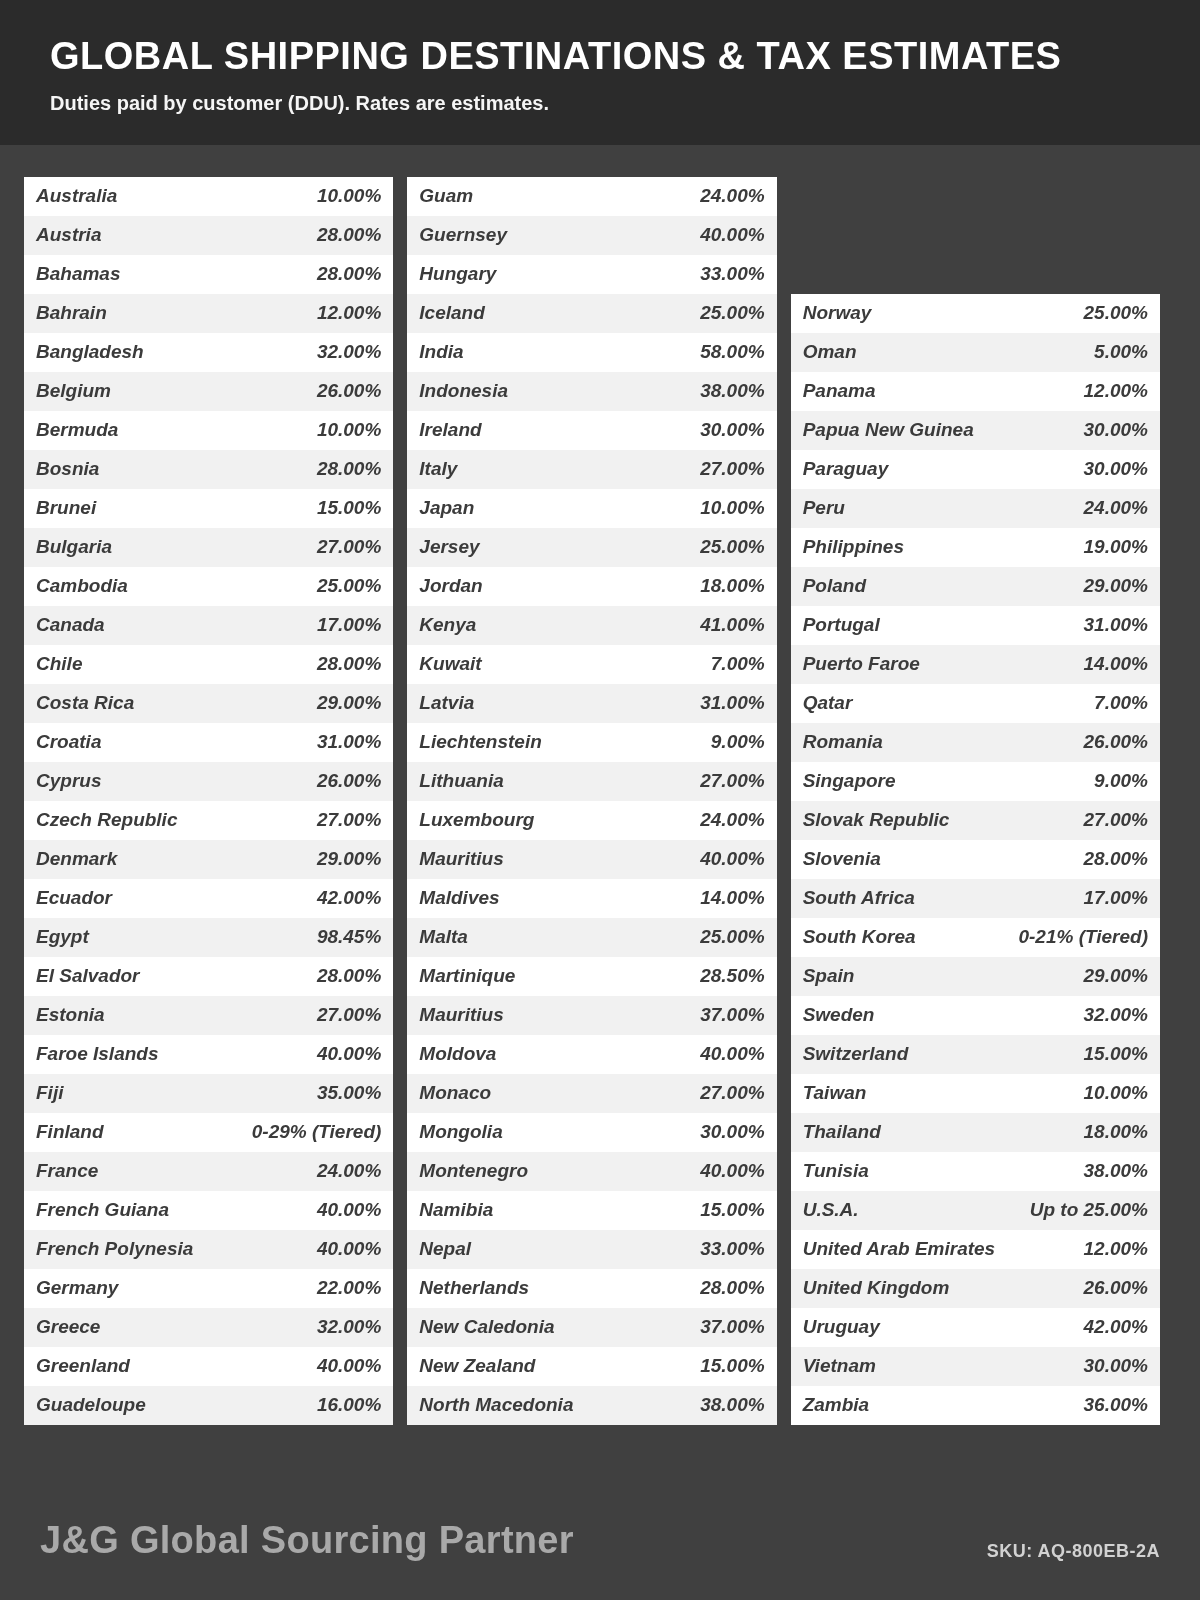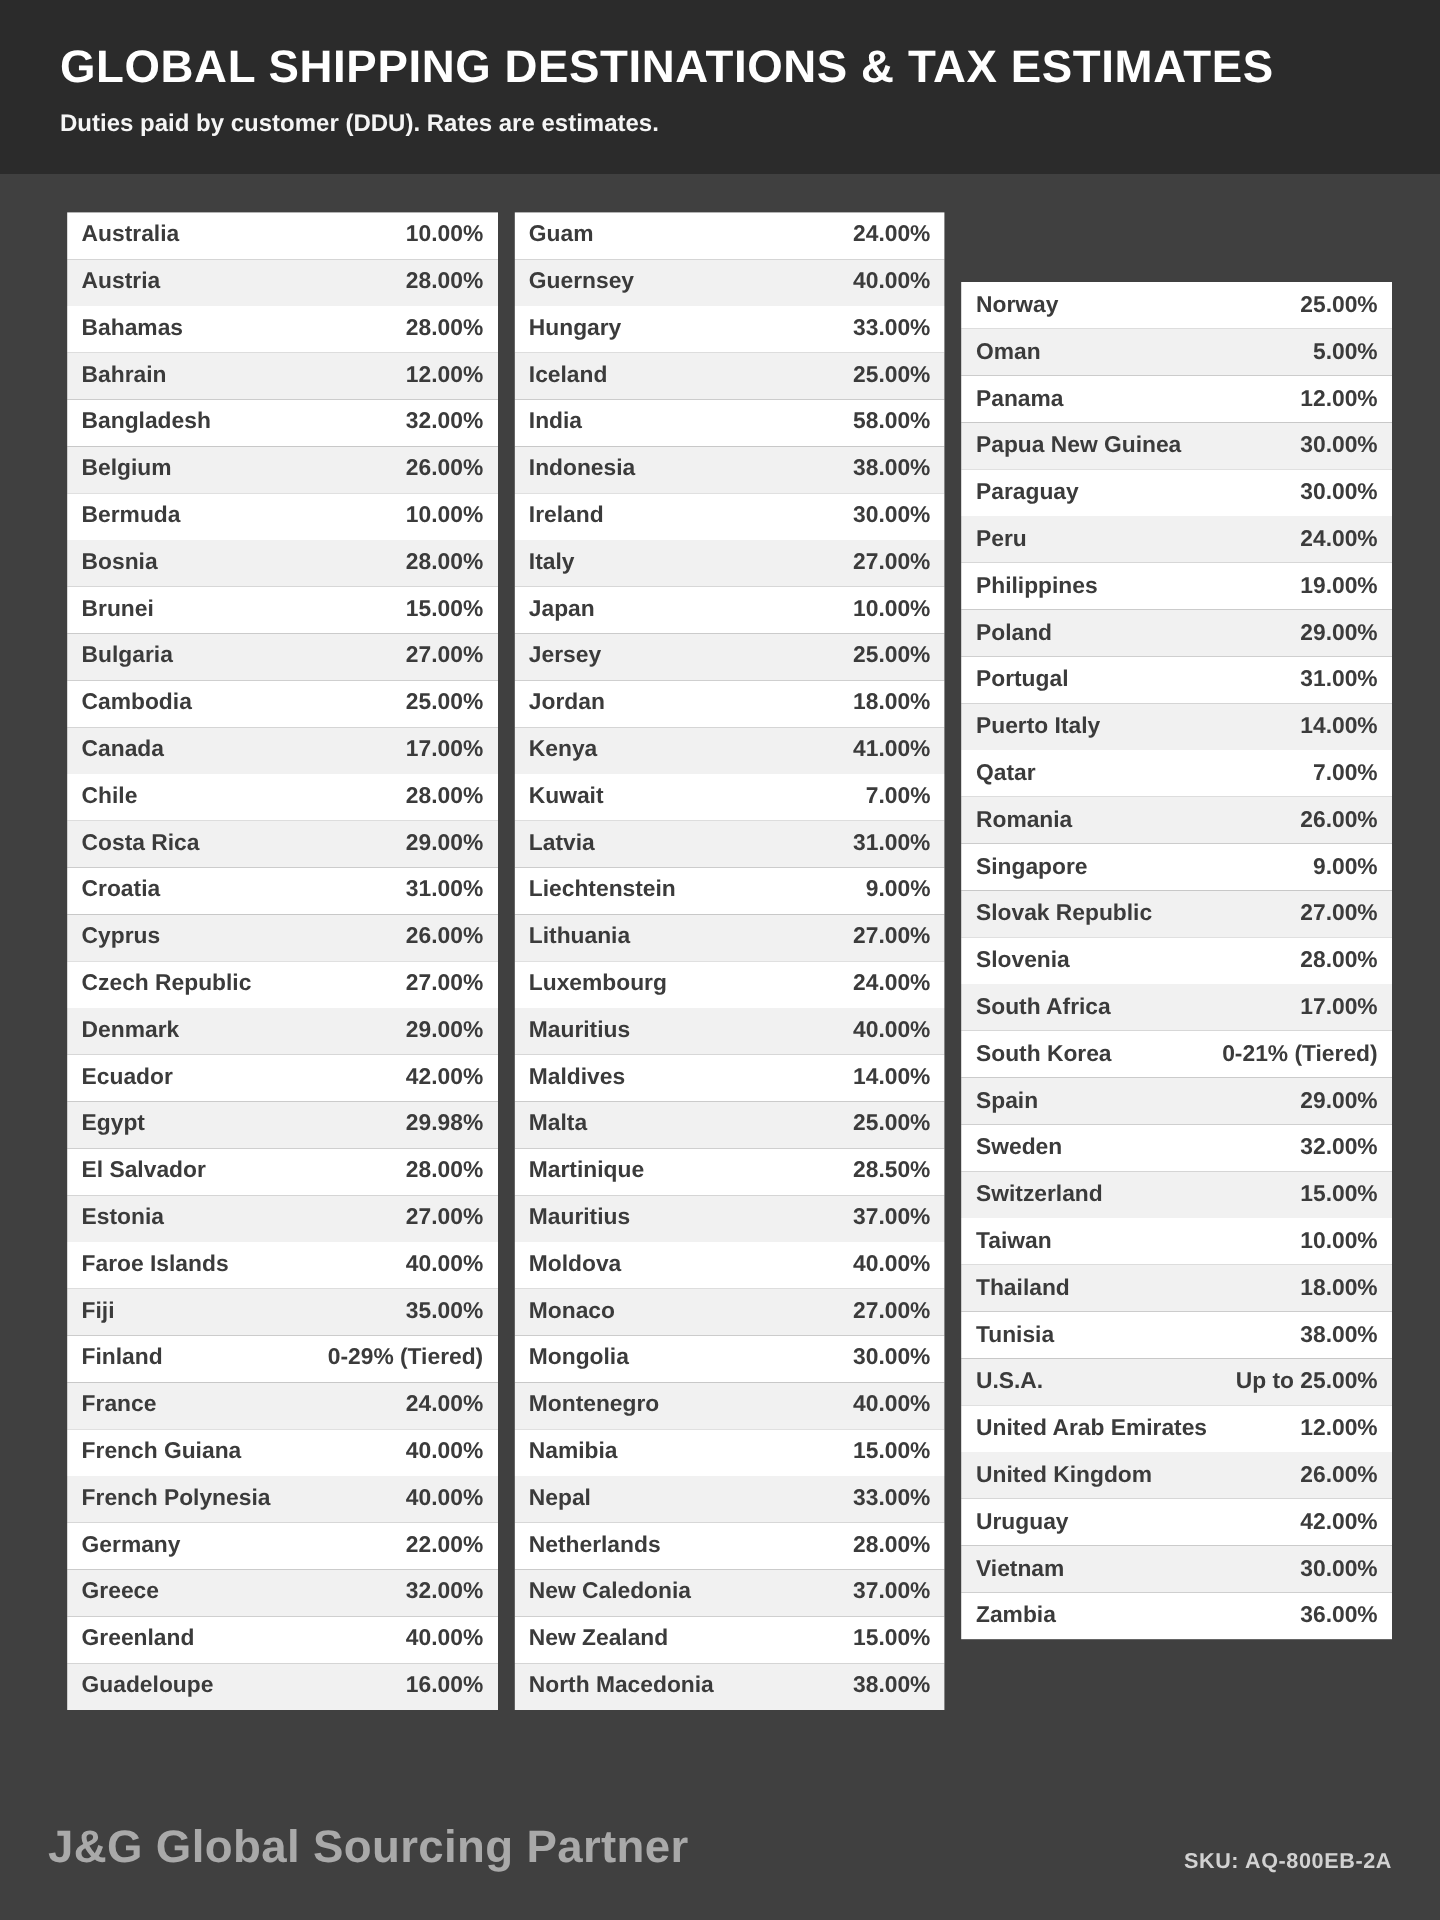--- a/index.html
+++ b/index.html
@@ -29,22 +29,23 @@
   }
   .header .subtitle {
     margin-top: 14px;
     font-size: 20px;
     font-weight: bold;
     color: #f5f5f5;
   }
   .table-area {
     display: flex;
     gap: 14px;
-    padding: 32px 40px 0 56px;
-    align-items: center;
+    padding: 32px 40px 0 24px;
+    align-items: flex-end;
+    font-style: italic;
   }
   .col {
     flex: 1;
   }
   .row {
     display: flex;
     justify-content: space-between;
     align-items: center;
     height: 39px;
     padding: 0 12px;
@@ -167,21 +168,21 @@
         <div class="row">
           <span class="country">Denmark</span>
           <span class="rate">29.00%</span>
         </div>
         <div class="row">
           <span class="country">Ecuador</span>
           <span class="rate">42.00%</span>
         </div>
         <div class="row">
           <span class="country">Egypt</span>
-          <span class="rate">29.98%</span>
+          <span class="rate">98.45%</span>
         </div>
         <div class="row">
           <span class="country">El Salvador</span>
           <span class="rate">28.00%</span>
         </div>
         <div class="row">
           <span class="country">Estonia</span>
           <span class="rate">27.00%</span>
         </div>
         <div class="row">
@@ -386,21 +387,21 @@
         </div>
         <div class="row">
           <span class="country">Poland</span>
           <span class="rate">29.00%</span>
         </div>
         <div class="row">
           <span class="country">Portugal</span>
           <span class="rate">31.00%</span>
         </div>
         <div class="row">
-          <span class="country">Puerto Italy</span>
+          <span class="country">Puerto Faroe</span>
           <span class="rate">14.00%</span>
         </div>
         <div class="row">
           <span class="country">Qatar</span>
           <span class="rate">7.00%</span>
         </div>
         <div class="row">
           <span class="country">Romania</span>
           <span class="rate">26.00%</span>
         </div>

